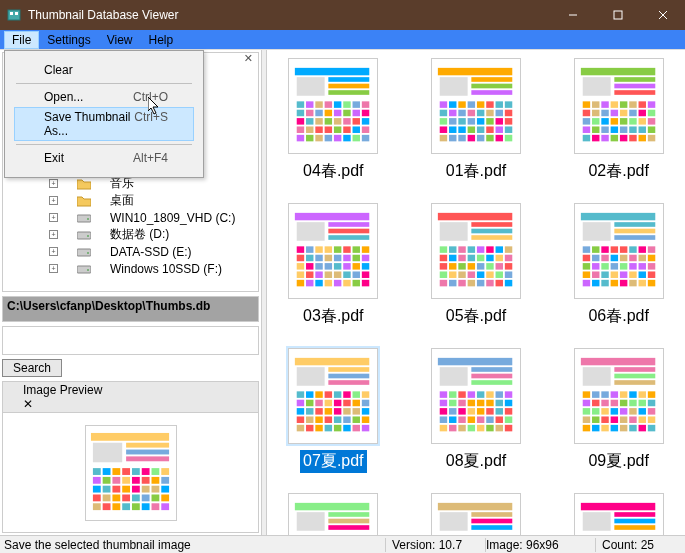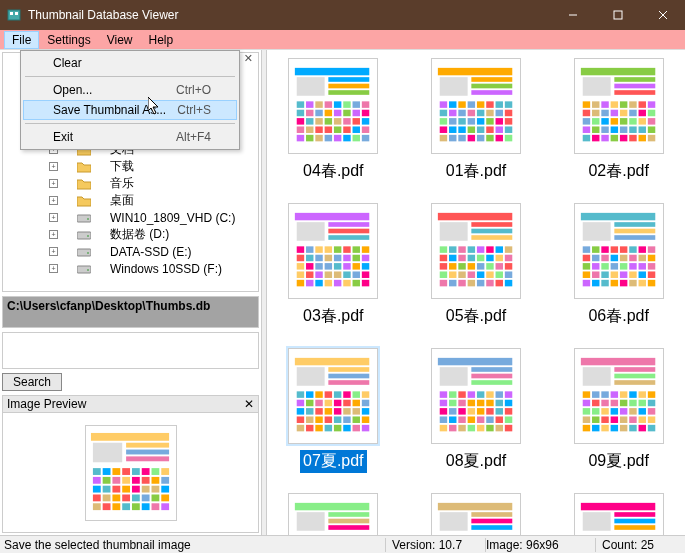--- a/index.html
+++ b/index.html
@@ -4,44 +4,44 @@
 <style>
 * { box-sizing: border-box; margin: 0; padding: 0; font-family: "Segoe UI", Tahoma, sans-serif; font-size: 12px; }
 body { width: 685px; height: 553px; background: #fff; overflow: hidden; position: relative; }
 
 .titlebar { height: 30px; background: #5a3d2b; color: #fff; display: flex; align-items: center; padding-left: 6px; }
 .titlebar .icon { width: 16px; height: 16px; margin-right: 6px; display:flex;align-items:center;justify-content:center; }
 .titlebar .title { flex: 1; font-size: 12px; }
 .titlebar .winbtn { width: 45px; height: 30px; display: flex; align-items: center; justify-content: center; color: #fff; font-size: 13px; }
 .titlebar .winbtn svg { stroke:#fff; fill:none; }
 
-.menubar { height: 20px; background: #fca5a5; border-bottom: 1px solid #ddd; display: flex; align-items: center; padding: 0 4px; }
+.menubar { height: 20px; background: #3b82f6; border-bottom: 1px solid #ddd; display: flex; align-items: center; padding: 0 4px; }
 .menubar .menu { padding: 2px 8px; cursor: default; }
 .menubar .menu.open { background: #cce8ff; border:1px solid #99d1ff; padding:1px 7px; }
 
-.dropdown { position: absolute; top: 50px; left: 20px; width: 220px; background: #f0f0f0; border: 1px solid #a0a0a0; box-shadow: 2px 2px 4px rgba(0,0,0,.2); z-index: 100; padding:2px; }
+.dropdown { position: absolute; top: 50px; left: 4px; width: 200px; background: #f0f0f0; border: 1px solid #a0a0a0; box-shadow: 2px 2px 4px rgba(0,0,0,.2); z-index: 100; padding:9px; }
 .dropdown .item { display: flex; padding: 3px 26px 3px 30px; cursor: default; justify-content:space-between; }
 .dropdown .item:hover, .dropdown .item.hover { background: #cce8ff; border:1px solid #99d1ff; padding:2px 25px 2px 29px; }
 .dropdown .sep { height:1px; background:#c0c0c0; margin:3px 2px; }
 .dropdown .shortcut { color:#555; }
 
 .content { display:flex; height: calc(100% - 30px - 20px - 18px); }
 
 .leftpane { width: 262px; border-right: 1px solid #ccc; display:flex; flex-direction:column; position:relative; }
 .splitter { width:5px; background:#eee; cursor: col-resize; border-right:1px solid #ccc; }
 
 .tree { flex:0 0 auto; height: 240px; border: 1px solid #ccc; margin:2px; background:#fff; overflow:auto; padding-top: 88px; padding-left:12px; }
 .tree .row { display:flex; align-items:center; height:17px; gap:19px; white-space:nowrap; padding-left:34px; }
 .tree .expander { width:9px; height:9px; border:1px solid #888; display:flex;align-items:center;justify-content:center; font-size:7px; background:#fff; color:#555; }
 
 .pathbox { border:1px solid #ccc; margin:2px; padding:2px 4px; height:34px; background:#a3a3a3; overflow:hidden; white-space:nowrap;font-weight:bold; }
 .searchbox { border:1px solid #ccc; margin:2px; height:40px; background:#fff; }
 .searchbtn { margin:2px; padding:1px 8px; border:1px solid #888; background:#e8e8e8; display:inline-block; width:60px; text-align:center; }
 
-.preview-hdr { background:#e8e8e8; border:1px solid #ccc; margin:2px 2px 0 2px; padding:1px 4px; display:flex; justify-content:space-between; }
+.preview-hdr { background:#e8e8e8; border:1px solid #ccc; margin:2px 2px 0 2px; padding:1px 20px; display:flex; justify-content:space-between;flex-direction:column; }
 .preview { border:1px solid #ccc; border-top:none; margin:0 2px 2px 2px; flex:1; background:#fff; display:flex; align-items:center; justify-content:center; min-height:120px; }
 
 .gallery { flex:1; overflow:auto; padding:6px 10px; }
 .grid { display:grid; grid-template-columns: repeat(3, 1fr); gap: 18px 30px; }
 .cell { display:flex; flex-direction:column; align-items:center; gap:4px; }
 .thumb { width:90px; height:96px; background:#fff; border:1px solid #ccc; padding:4px; }
 .cell.selected .thumb-wrap { background:#cce8ff; padding:2px; }
 .thumb-wrap { padding:2px; }
 .fname { font-size:16px; padding:1px 3px; }
 .cell.selected .fname { background:#0078d7; color:#fff; }

